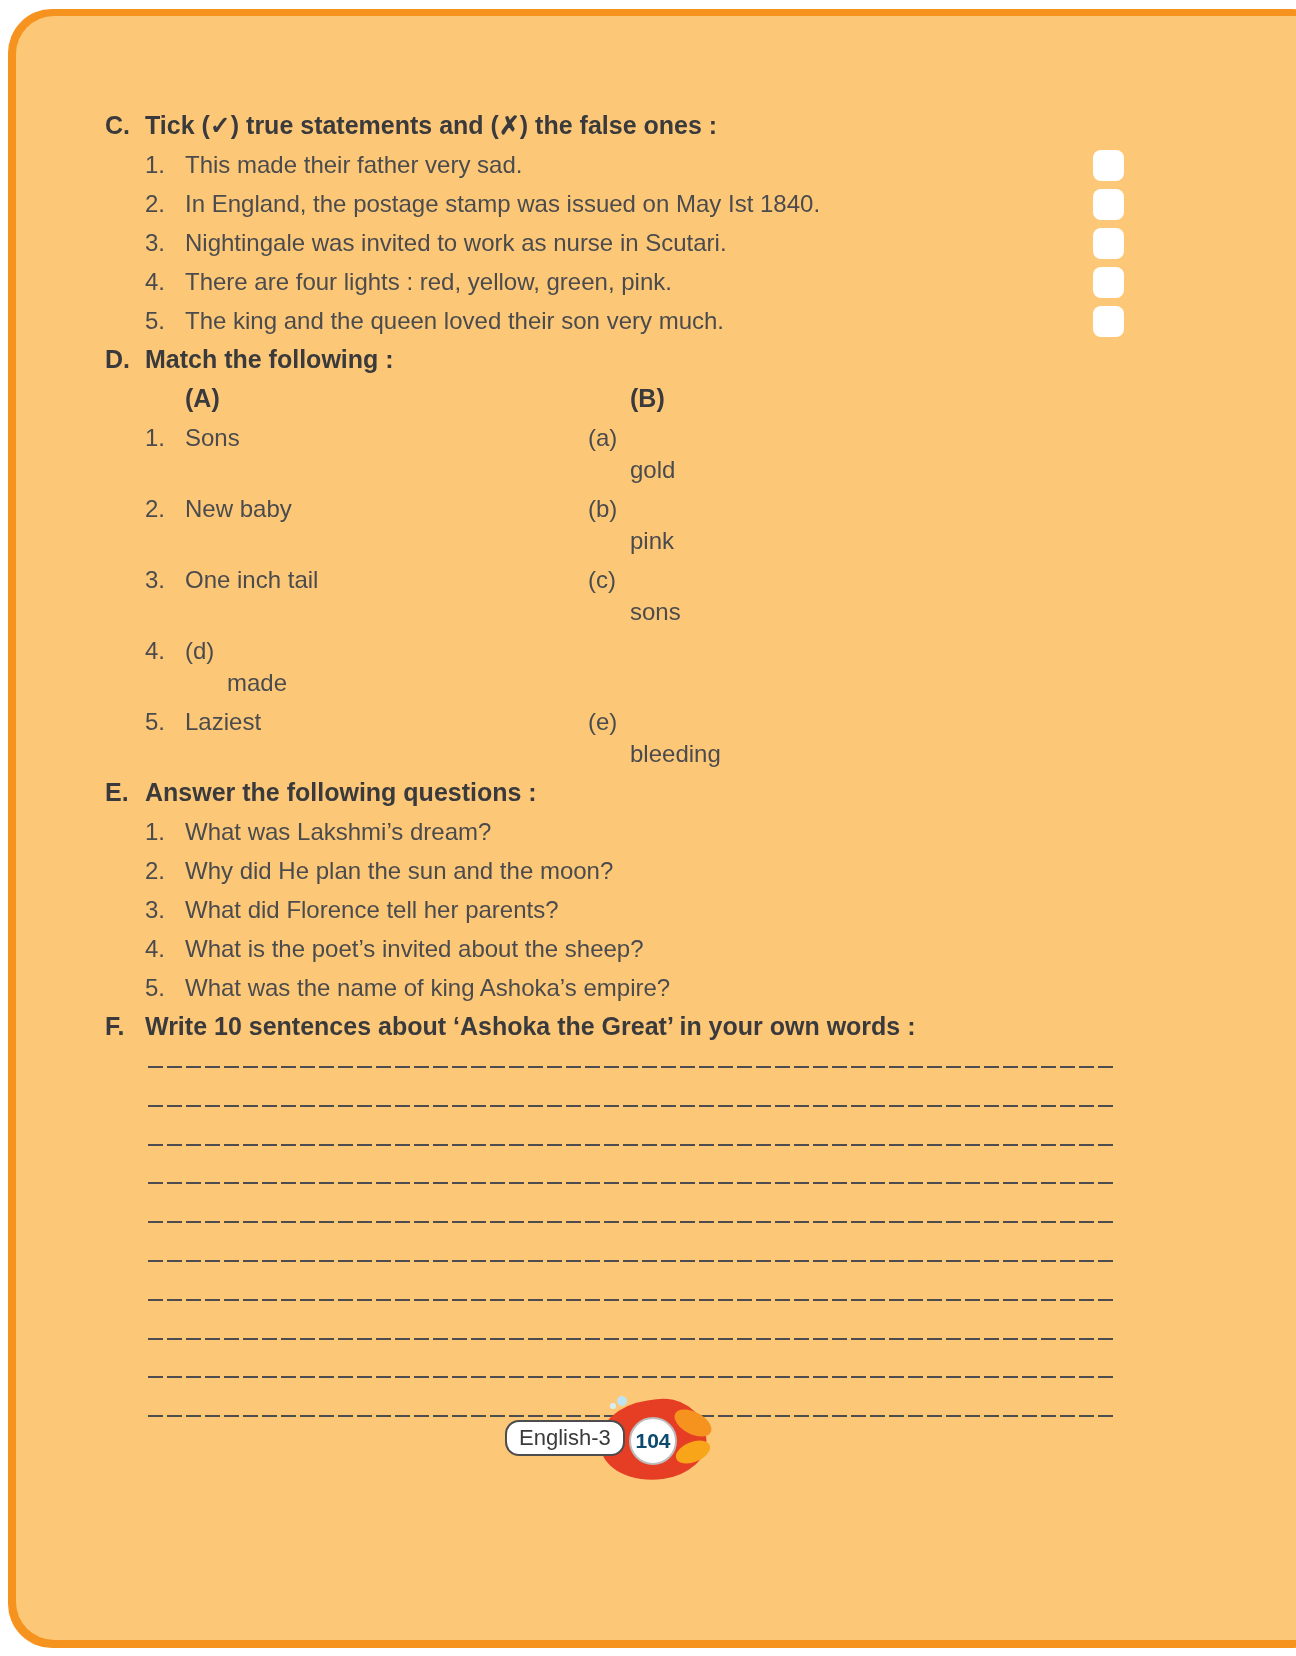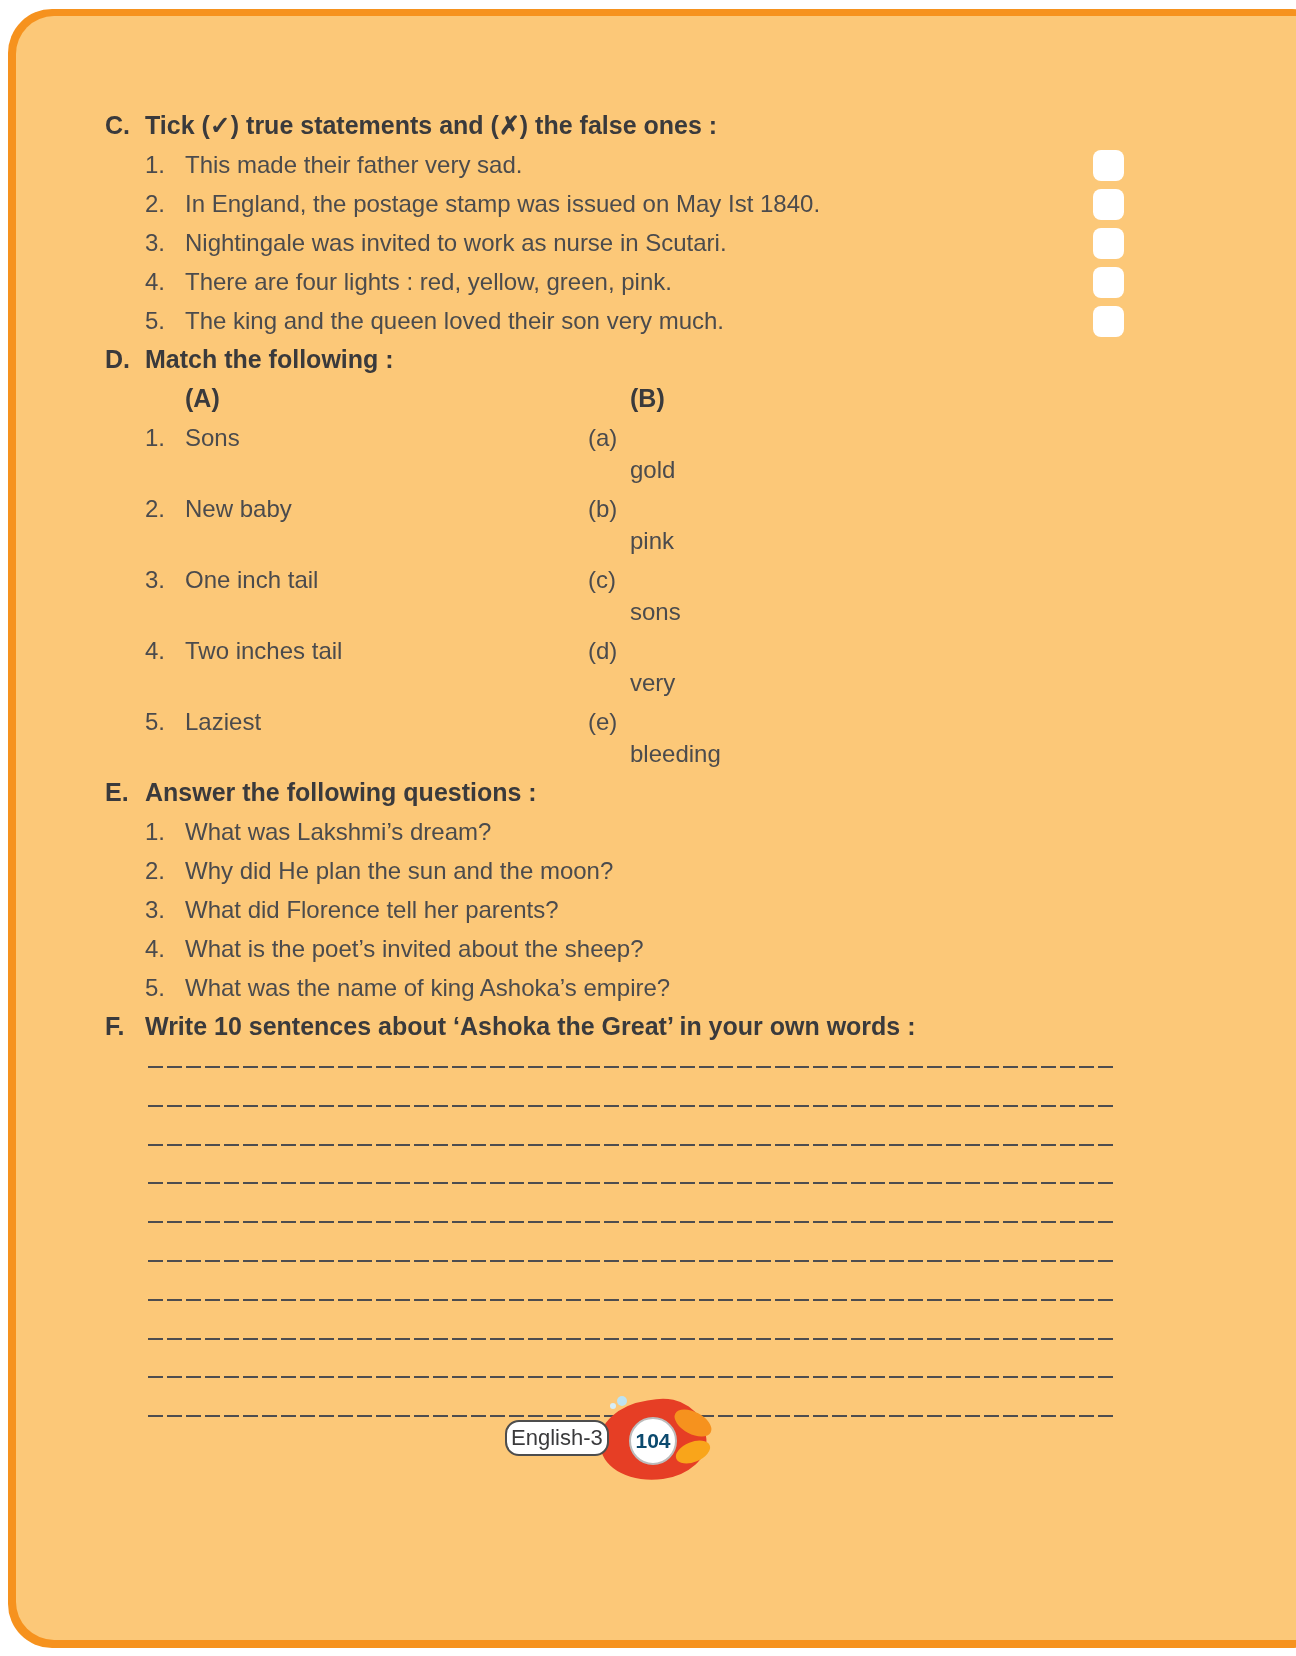--- a/index.html
+++ b/index.html
@@ -68,21 +68,21 @@
     position:absolute; left:112px; top:0px; width:10px; height:10px;
     background:#BEE3F2; border-radius:50%;
   }
   .droplet::after {
     content:""; position:absolute; left:-7px; top:7px; width:6px; height:6px;
     background:#D6EEF8; border-radius:50%;
   }
   .book-pill {
     position:absolute; left:0; top:24px; z-index:2;
     background:#ffffff; border:2px solid #4d4d4d; border-radius:14px;
-    padding:3px 4px; font-size:22px; color:#3a3a3c; line-height:26px;
+    padding:3px 12px; font-size:22px; color:#3a3a3c; line-height:26px;
   }
   .page-circle {
     position:absolute; left:124px; top:21px; z-index:2;
     width:48px; height:48px; background:#ffffff; border-radius:50%;
     border:2px solid #bcbcbc;
     display:flex; align-items:center; justify-content:center;
     font-weight:700; font-size:21px; color:#0c4a6e;
   }
 </style>
 </head>
@@ -147,23 +147,22 @@
     <span class="col-b">pink</span>
   </div>
   <div class="row match-row">
     <span class="num">3.</span>
     <span class="col-a">One inch tail</span>
     <span class="col-letter">(c)</span>
     <span class="col-b">sons</span>
   </div>
   <div class="row match-row">
     <span class="num">4.</span>
-    <span class="col-a">Two inches tail</span>
     <span class="col-letter">(d)</span>
-    <span class="col-b">very</span>
+    <span class="col-b">made</span>
   </div>
   <div class="row match-row">
     <span class="num">5.</span>
     <span class="col-a">Laziest</span>
     <span class="col-letter">(e)</span>
     <span class="col-b">bleeding</span>
   </div>
 
   <div class="row heading">
     <span class="letter">E.</span>

